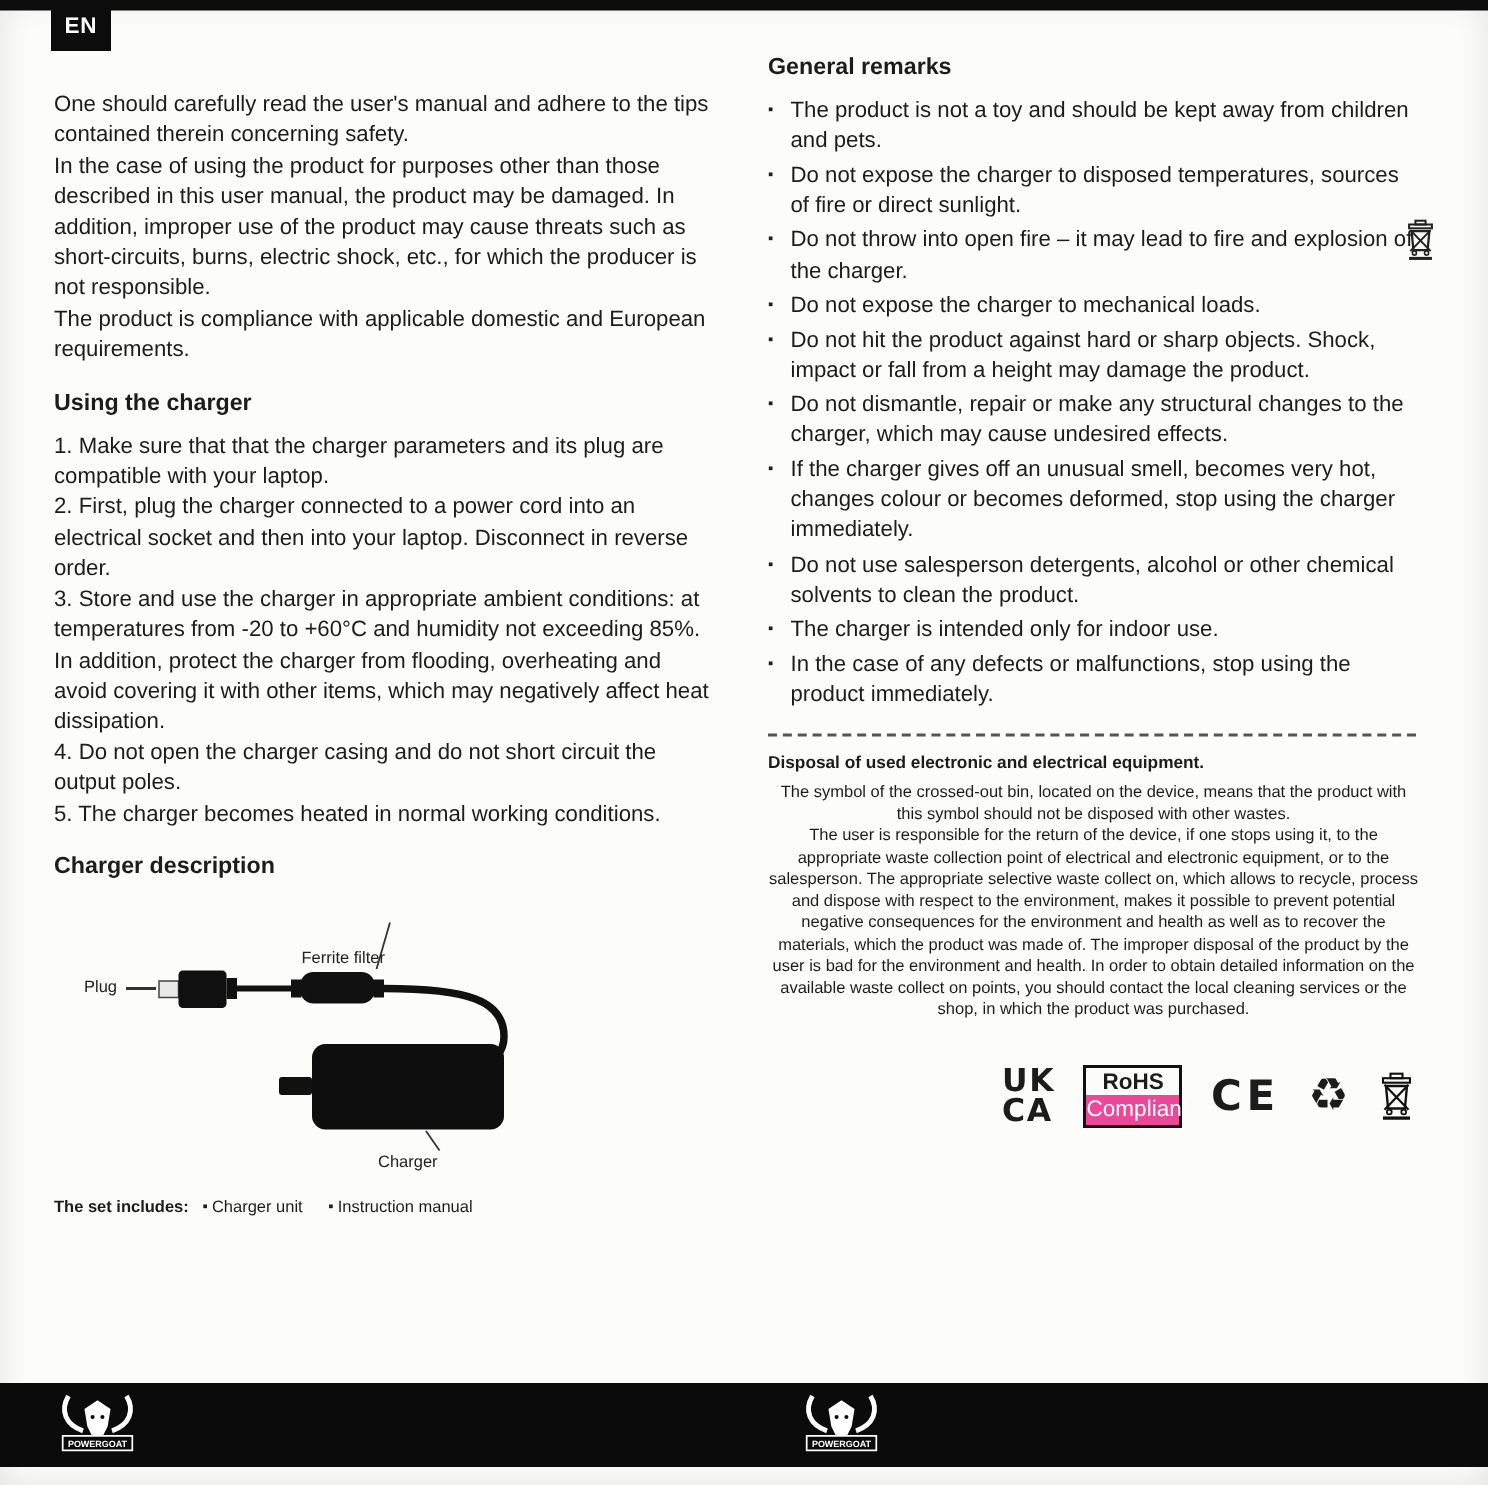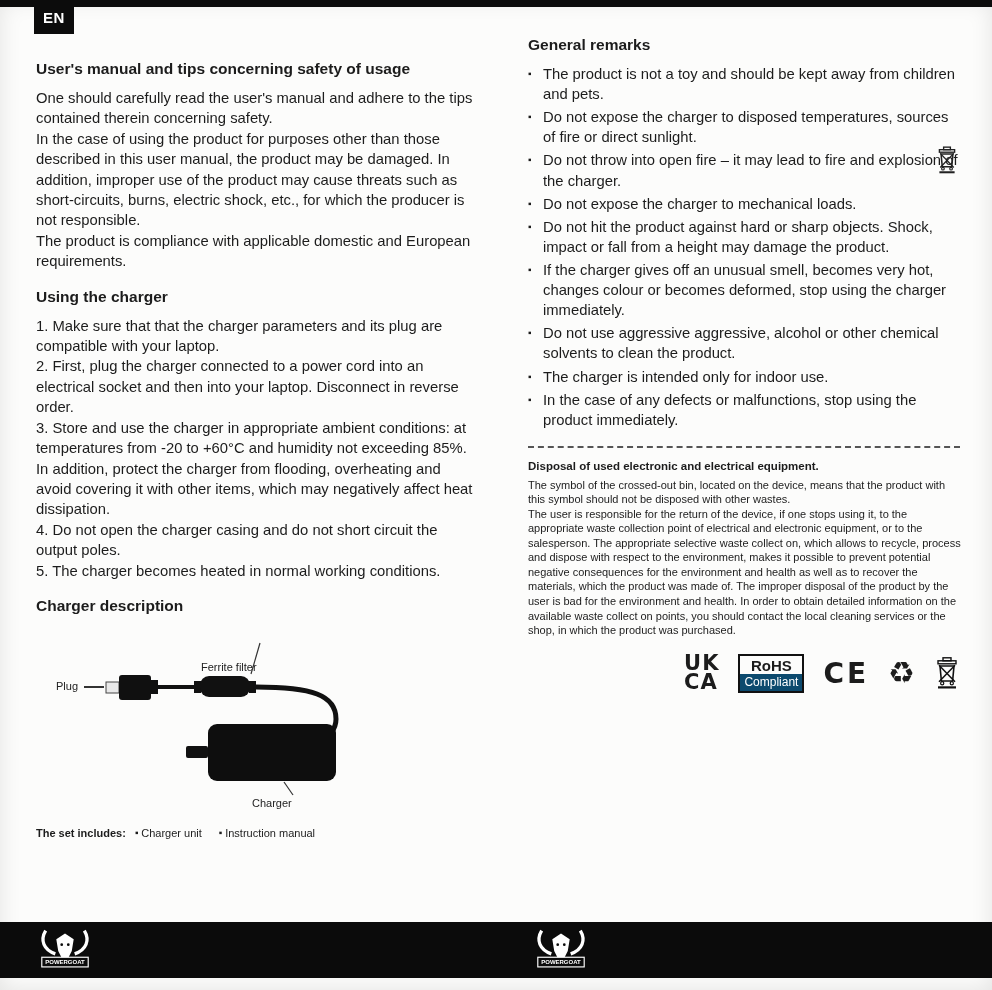--- a/index.html
+++ b/index.html
@@ -7,41 +7,41 @@
   body { font-family:"Liberation Sans","DejaVu Sans",sans-serif; color:#1c1c1c; }
   .page { position:relative; width:992px; height:990px; margin:0 auto; background:#fcfcfb;
           overflow:hidden; box-shadow: inset 0 0 22px rgba(0,0,0,0.10); }
 
   .topbar { position:absolute; left:0; top:0; width:100%; height:7px; background:#0c0c0c; }
   .lang-badge { position:absolute; left:34px; top:0; width:40px; height:34px; background:#0c0c0c;
                 color:#fff; font-weight:bold; font-size:15px; letter-spacing:.5px;
                 display:flex; align-items:center; justify-content:center; }
 
   .col-left  { position:absolute; left:36px;  top:60px; width:437px; }
-  .col-right { position:absolute; left:528px; top:36px; width:434px; }
+  .col-right { position:absolute; left:512px; top:36px; width:434px; }
 
   .section-h { font-size:15.5px; font-weight:bold; margin:16px 0 10px; }
   .section-h.first { margin-top:0; }
   .body-text { font-size:14.8px; line-height:1.38; white-space:pre-line; }
   .steps div { font-size:14.8px; line-height:1.38; }
 
   .remarks { list-style:none; }
   .remarks li { position:relative; font-size:14.8px; line-height:1.36; padding-left:15px; margin-bottom:3px; }
   .remarks li::before { content:"▪"; position:absolute; left:0; top:0; font-size:10px; line-height:20px; }
 
   .divider { border-top:2px dashed #555; margin:16px 2px 12px 0; height:0; }
 
   .disposal-h { font-size:11.5px; font-weight:bold; margin-bottom:6px; }
-  .disposal-t { font-size:11px; line-height:1.32; white-space:pre-line; }
-
-  .marks { display:flex; justify-content:flex-end; align-items:center; gap:19px; margin-top:16px; padding-right:2px; }
+  .disposal-t { font-size:11px; line-height:1.32; white-space:pre-line;text-align:center; }
+
+  .marks { display:flex; justify-content:flex-end; align-items:center; gap:19px; margin-top:29px; padding-right:2px; }
   .ukca { font-family:"DejaVu Sans",sans-serif; font-weight:bold; font-size:21px; line-height:.92; letter-spacing:1px; }
   .rohs { border:2px solid #111; width:66px; text-align:center; }
   .rohs-title { font-size:15px; font-weight:bold; padding:1px 0 0; }
-  .rohs-sub { background:#0c4a6e; color:#fff; font-size:12px; padding:1px 0 2px; }
+  .rohs-sub { background:#ec4899; color:#fff; font-size:15px; padding:1px 0 2px; }
   .ce { font-size:28px; font-weight:bold; letter-spacing:3px; font-family:"DejaVu Sans",sans-serif; }
   .recycle { font-size:30px; line-height:1; }
 
   .diagram { position:relative; width:390px; height:192px; margin:4px 0 2px 18px; }
   .diagram svg { position:absolute; left:0; top:0; }
   .dia-label { position:absolute; font-size:11px; color:#222; white-space:nowrap; }
   .lbl-ferrite { left:147px; top:0;margin-top:36px; }
   .lbl-plug    { left:2px;   top:55px; }
   .lbl-charger { left:198px; top:172px; }
 
@@ -59,21 +59,20 @@
 </style>
 </head>
 <body>
 
 <div class="page">
 
   <div class="topbar"></div>
   <div class="lang-badge">EN</div>
 
   <div class="col-left">
-    <div class="section-h first">User's manual and tips concerning safety of usage</div>
     <div class="body-text">One should carefully read the user's manual and adhere to the tips contained therein concerning safety.
 In the case of using the product for purposes other than those described in this user manual, the product may be damaged. In addition, improper use of the product may cause threats such as short-circuits, burns, electric shock, etc., for which the producer is not responsible.
 The product is compliance with applicable domestic and European requirements.</div>
 
     <div class="section-h">Using the charger</div>
     <div class="steps">
       <div>1. Make sure that that the charger parameters and its plug are compatible with your laptop.</div>
       <div>2. First, plug the charger connected to a power cord into an electrical socket and then into your laptop. Disconnect in reverse order.</div>
       <div>3. Store and use the charger in appropriate ambient conditions: at temperatures from -20 to +60°C and humidity not exceeding 85%. In addition, protect the charger from flooding, overheating and avoid covering it with other items, which may negatively affect heat dissipation.</div>
       <div>4. Do not open the charger casing and do not short circuit the output poles.</div>
@@ -121,22 +120,23 @@
   </div>
 
   <div class="col-right">
     <div class="section-h first">General remarks</div>
     <ul class="remarks">
       <li>The product is not a toy and should be kept away from children and pets.</li>
       <li>Do not expose the charger to disposed temperatures, sources of fire or direct sunlight.</li>
       <li>Do not throw into open fire – it may lead to fire and explosion of the charger.</li>
       <li>Do not expose the charger to mechanical loads.</li>
       <li>Do not hit the product against hard or sharp objects. Shock, impact or fall from a height may damage the product.</li>
+      <li>Do not dismantle, repair or make any structural changes to the charger, which may cause undesired effects.</li>
       <li>If the charger gives off an unusual smell, becomes very hot, changes colour or becomes deformed, stop using the charger immediately.</li>
-      <li>Do not use aggressive aggressive, alcohol or other chemical solvents to clean the product.</li>
+      <li>Do not use salesperson detergents, alcohol or other chemical solvents to clean the product.</li>
       <li>The charger is intended only for indoor use.</li>
       <li>In the case of any defects or malfunctions, stop using the product immediately.</li>
     </ul>
 
     <div class="divider"></div>
 
     <div class="disposal-h">Disposal of used electronic and electrical equipment.</div>
     <div class="disposal-t">The symbol of the crossed-out bin, located on the device, means that the product with this symbol should not be disposed with other wastes.
 The user is responsible for the return of the device, if one stops using it, to the appropriate waste collection point of electrical and electronic equipment, or to the salesperson. The appropriate selective waste collect on, which allows to recycle, process and dispose with respect to the environment, makes it possible to prevent potential negative consequences for the environment and health as well as to recover the materials, which the product was made of. The improper disposal of the product by the user is bad for the environment and health. In order to obtain detailed information on the available waste collect on points, you should contact the local cleaning services or the shop, in which the product was purchased.</div>
 

